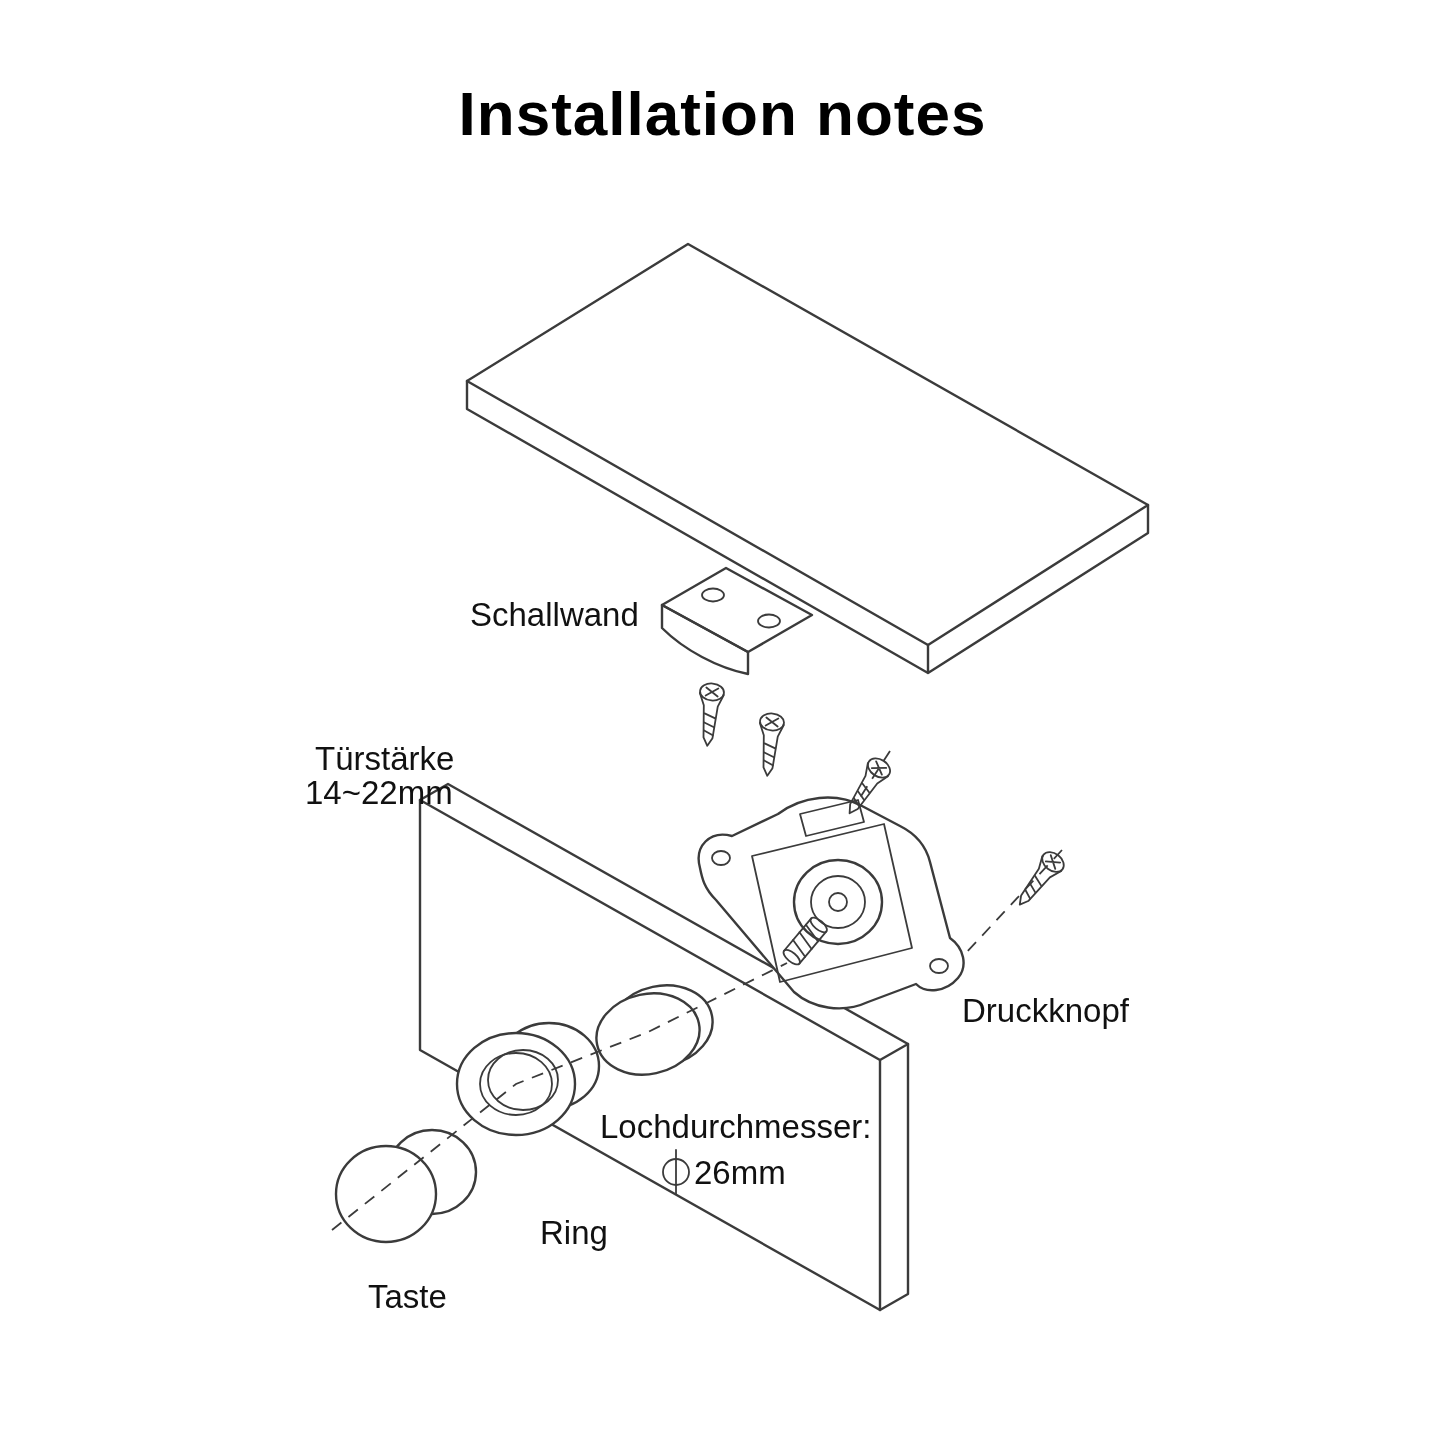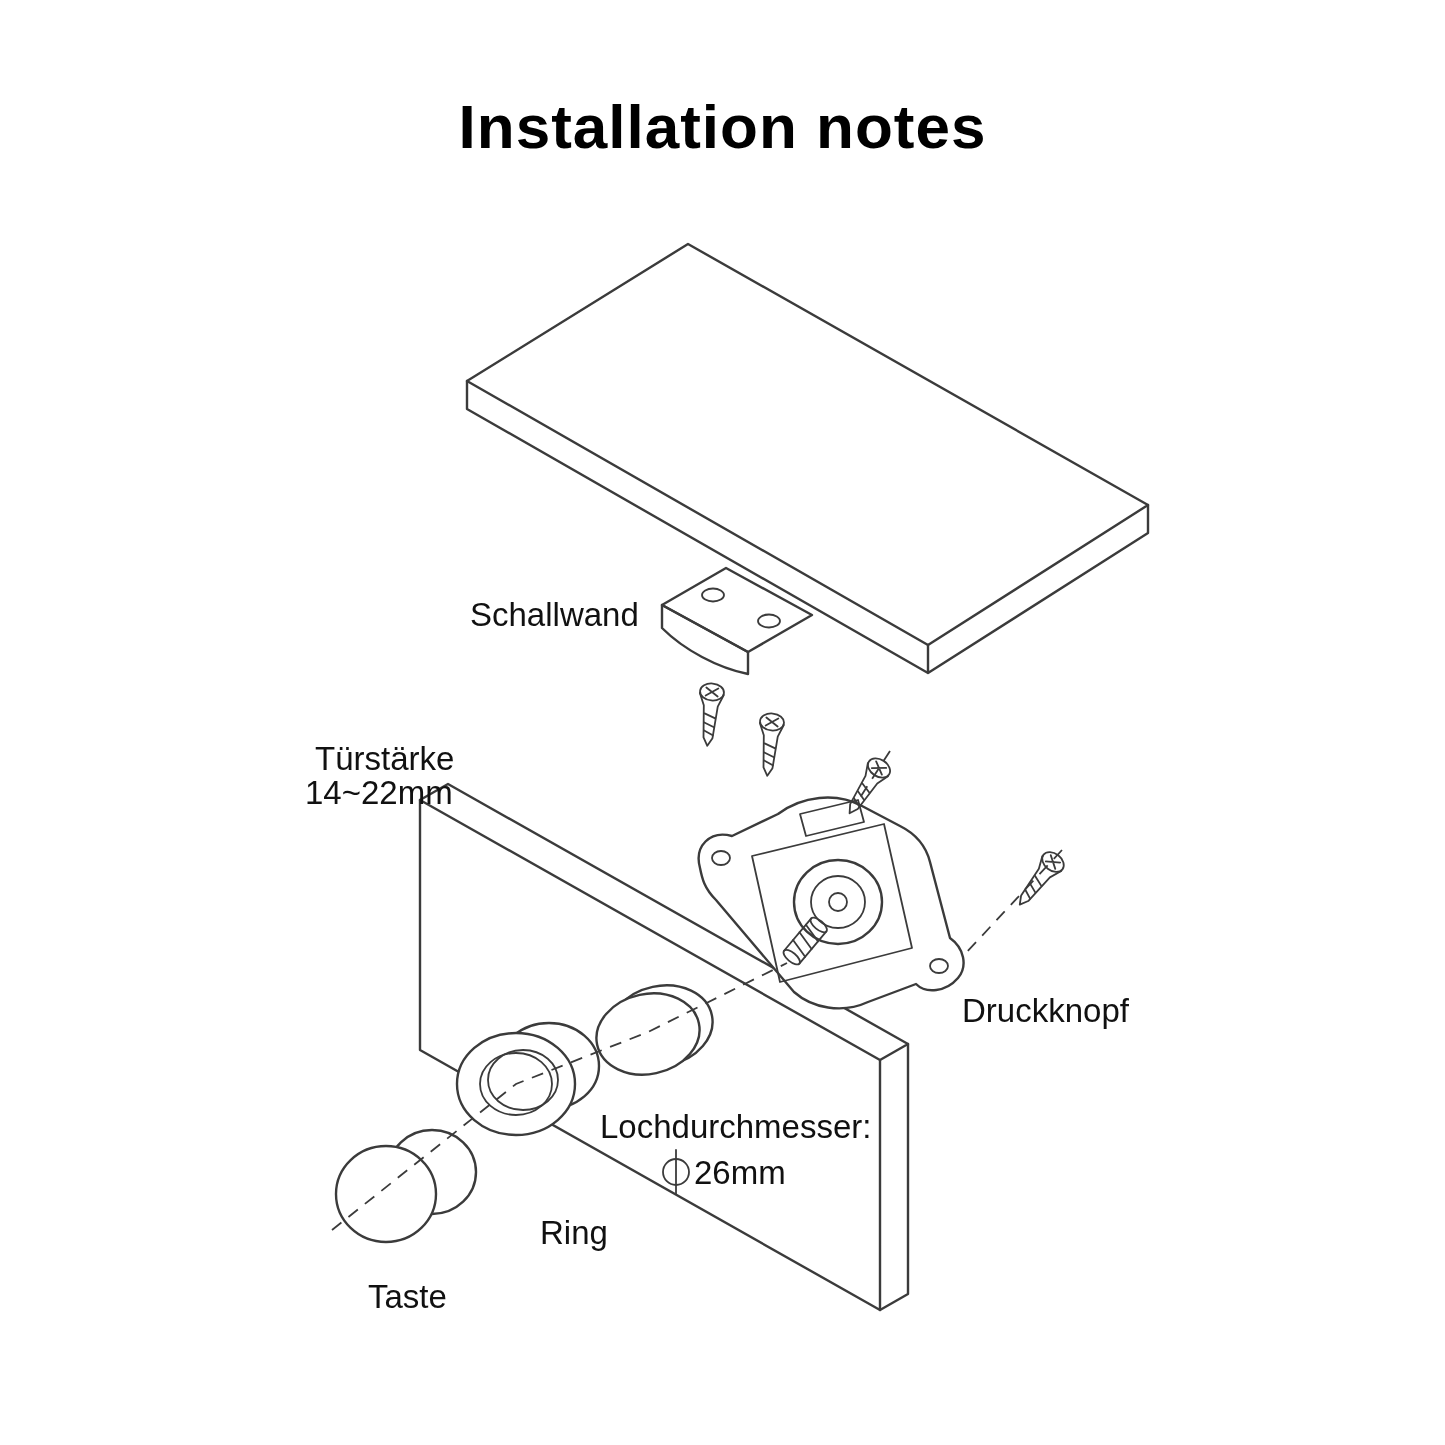--- a/index.html
+++ b/index.html
@@ -10,21 +10,21 @@
   }
   .canvas {
     position: relative;
     width: 1445px;
     height: 1445px;
     background: #ffffff;
     overflow: hidden;
   }
   .page-title {
     position: absolute;
-    top: 91px;
+    top: 78px;
     left: 0;
     width: 100%;
     margin: 0;
     text-align: center;
     font-size: 62px;
     font-weight: 700;
     color: #000000;
     letter-spacing: 1px;
   }
   svg.diagram {

